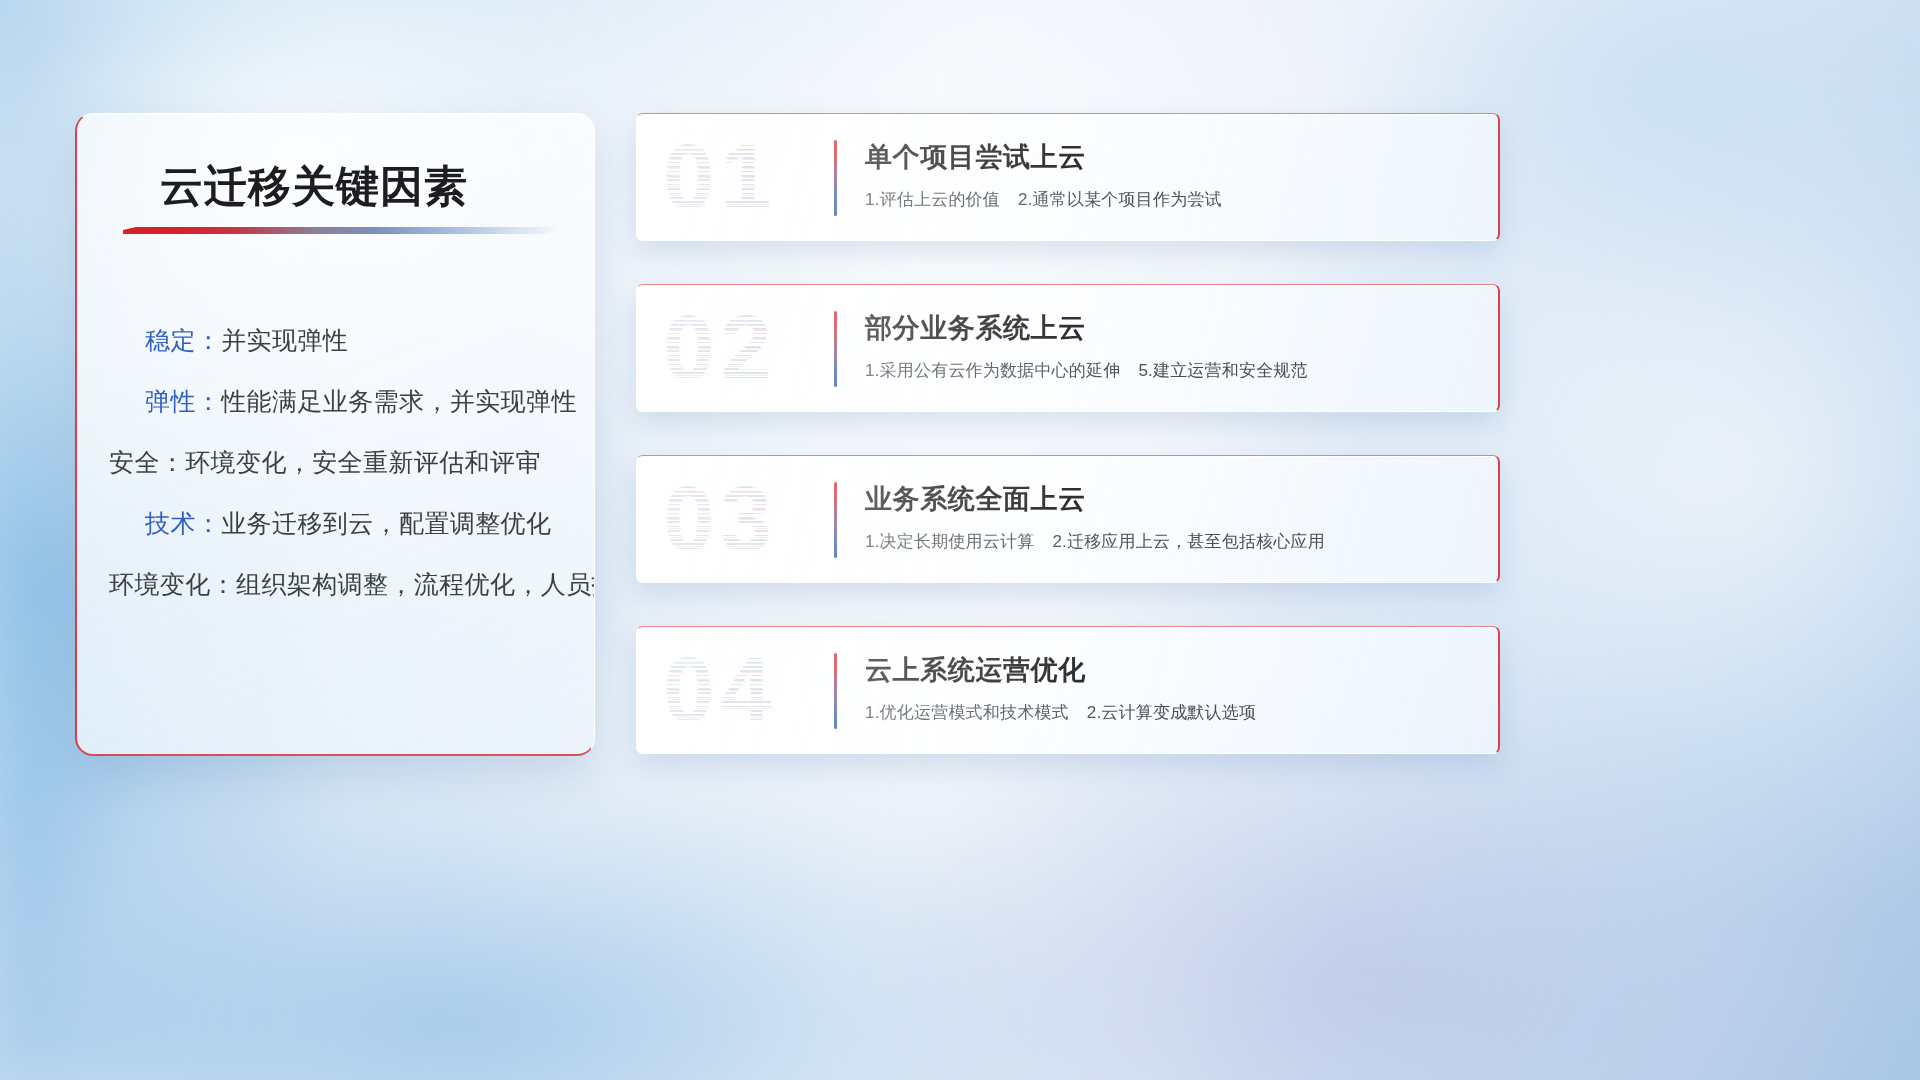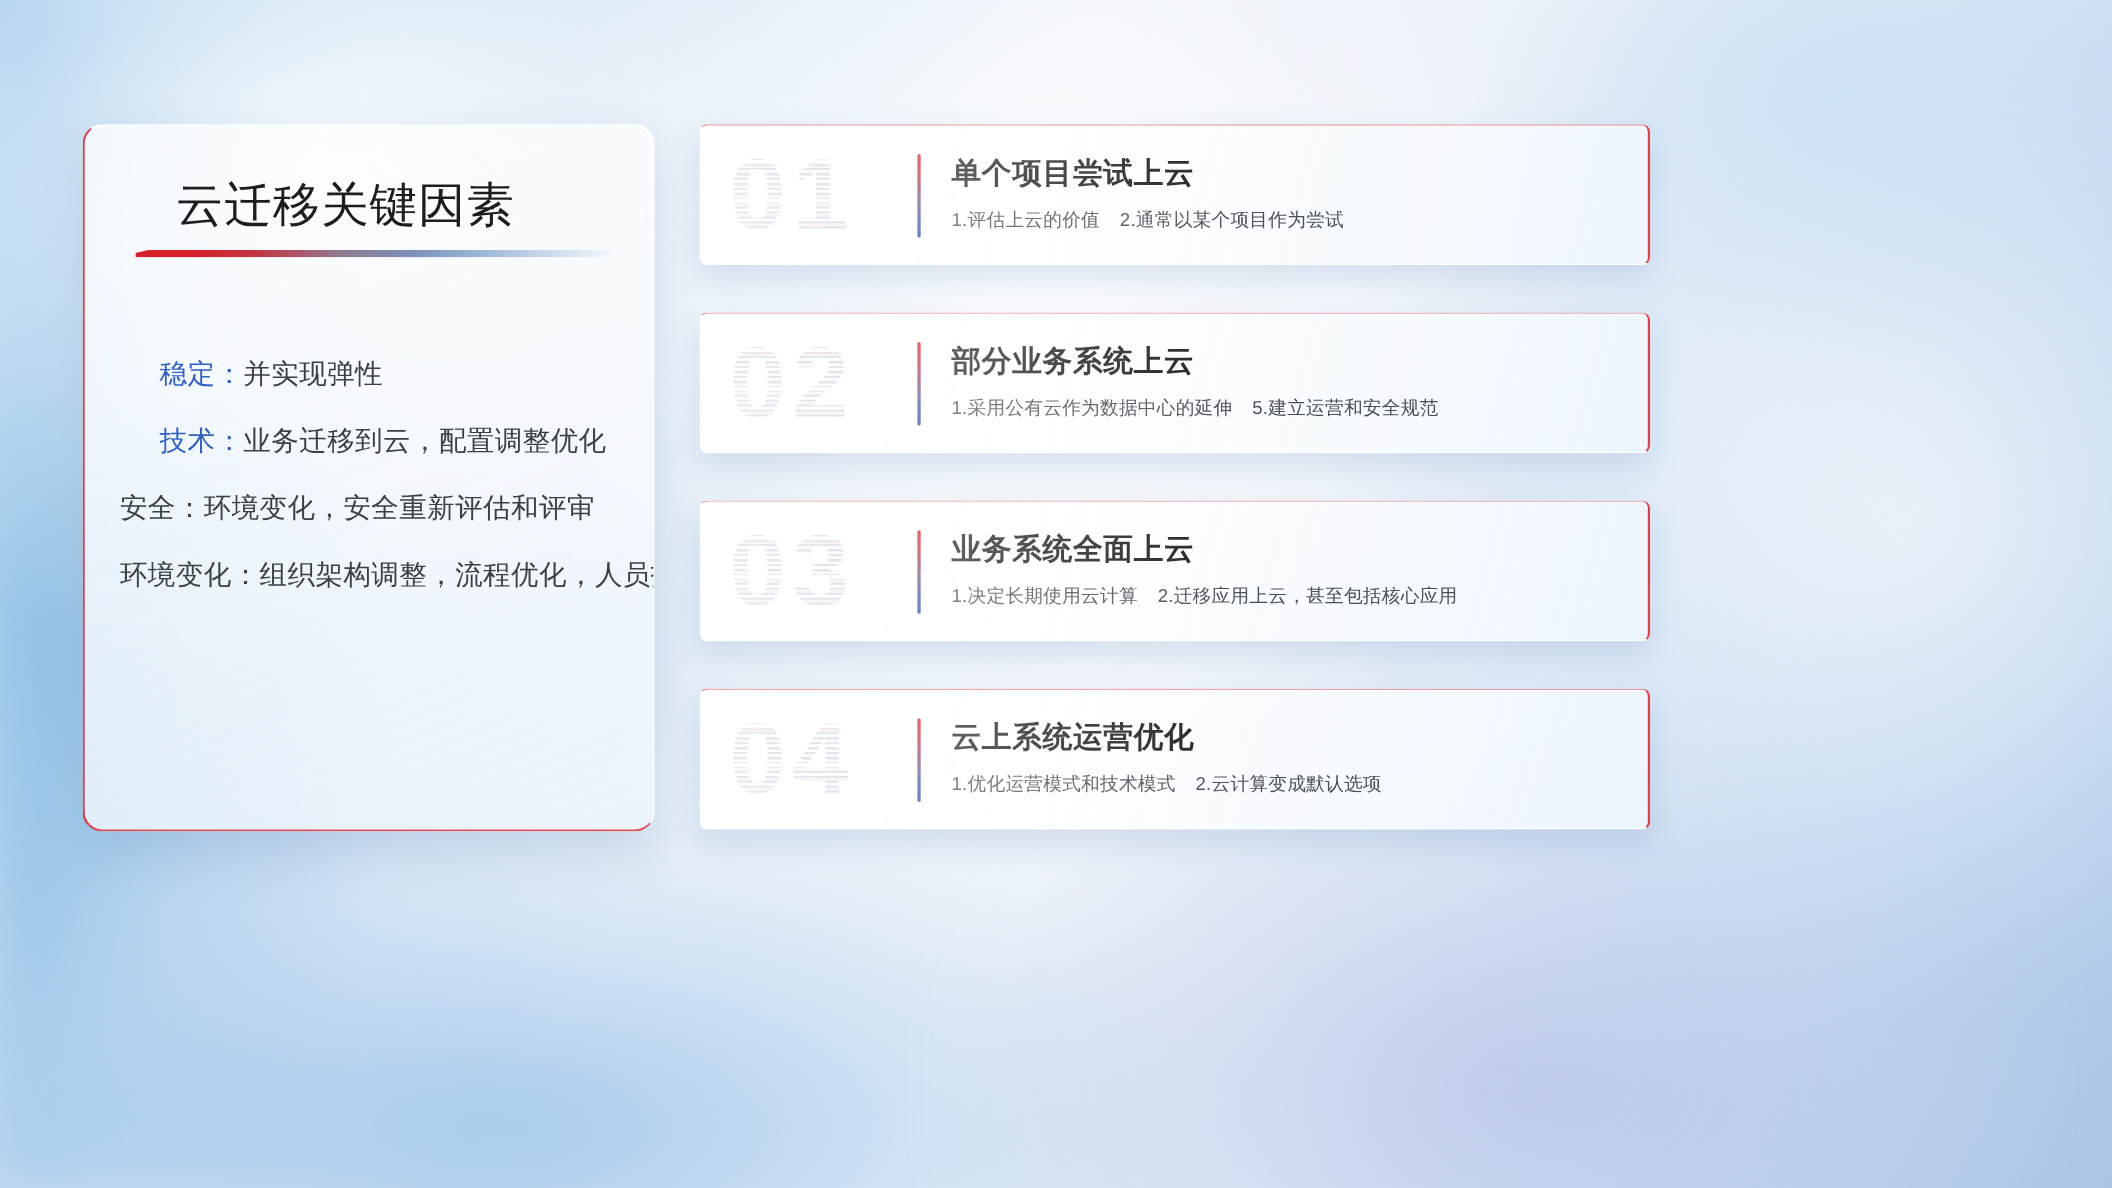--- a/index.html
+++ b/index.html
@@ -72,21 +72,21 @@
         rgba(238,246,253,.70) 100%);
     border:1px solid rgba(255,255,255,.85);
     border-left:2px solid rgba(214,32,42,.85);
     border-bottom:2px solid rgba(214,32,42,.78);
     box-shadow:0 18px 44px rgba(92,132,178,.22), inset 0 1px 0 rgba(255,255,255,.9);
     backdrop-filter:blur(6px);
     overflow:hidden;
   }
   #panel-title {
     position:absolute; left:83px; top:44px;
-    font-size:43px; font-weight:400; color:#1d1d1f;
+    font-size:43px; font-weight:700; color:#1d1d1f;
     letter-spacing:1px; white-space:nowrap;
   }
   #title-underline {
     position:absolute; left:46px; top:113px; width:432px; height:7px;
     background:linear-gradient(90deg,
       #d6202a 0%, #d6202a 13%, #c23744 26%,
       #8e7d95 44%, #7d8fb8 58%, #9bb4d6 72%,
       #c6d7ea 86%, rgba(222,233,245,.25) 100%);
     clip-path:polygon(0% 42%, 3% 0%, 100% 0%, 100% 58%, 97% 100%, 0% 100%);
   }
@@ -171,22 +171,23 @@
   <div class="bg-topright"></div>
   <div class="bg-blue-bottom"></div>
   <div class="bg-violet"></div>
 </div>
 
 <section id="left-panel">
   <h1 id="panel-title">云迁移关键因素</h1>
   <div id="title-underline"></div>
   <div id="panel-list">
       <div class="panel-line"><span class="lbl-blue">稳定：</span><span>并实现弹性</span></div>
+      <div class="panel-line"><span class="lbl-blue">弹性：</span><span>性能满足业务需求，并实现弹性</span></div>
+      <div class="panel-line"><span class="lbl-dark">安全：</span><span>环境变化，安全重新评估和评审</span></div>
       <div class="panel-line"><span class="lbl-blue">技术：</span><span>业务迁移到云，配置调整优化</span></div>
-      <div class="panel-line"><span class="lbl-dark">安全：</span><span>环境变化，安全重新评估和评审</span></div>
       <div class="panel-line"><span class="lbl-dark">环境变化：</span><span>组织架构调整，流程优化，人员技能培训</span></div>
     </div>
 </section>
 
 <section id="cards">
     <article class="card">
       <div class="ghost-num" data-ghost="01">01</div>
       <div class="divider"></div>
       <div class="card-text">
         <h2 class="card-title">单个项目尝试上云</h2>

